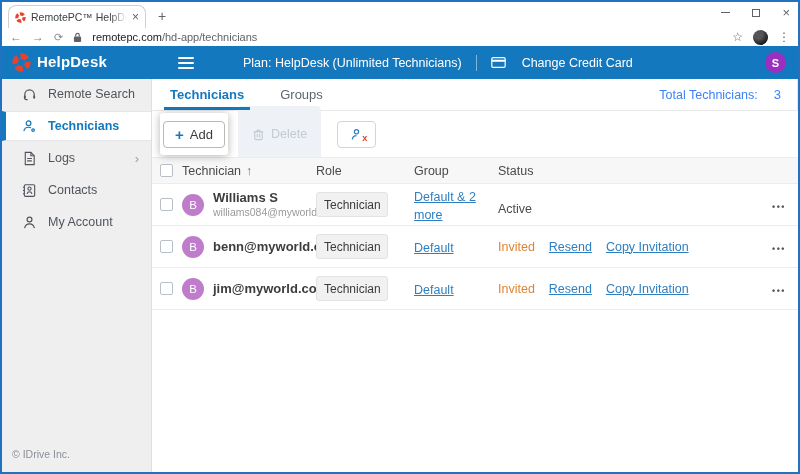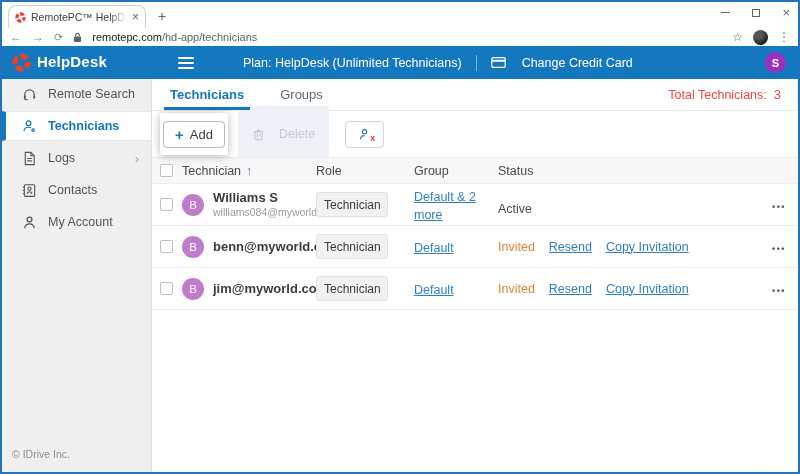--- a/index.html
+++ b/index.html
@@ -60,35 +60,35 @@
   .side-footer { position:absolute; left:10px; bottom:12px; font-size:10.5px; color:#8b9096; }
 
   .content { flex:1; background:#fff; display:flex; flex-direction:column; min-width:0; }
 
   
   .tabs-row { height:32px; border-bottom:1px solid #e8e8e8; display:flex; align-items:stretch; flex:none; }
   .page-tab { display:flex; align-items:center; padding:0 18px; font-size:13px; color:#5b6770; position:relative; cursor:pointer; }
   .page-tab.active { color:#1478be; font-weight:bold; }
   .page-tab.active::after { content:""; position:absolute; left:12px; right:12px; bottom:0; height:3px; background:#1478be; }
   .tabs-spacer { flex:1; }
-  .total-box { display:flex; align-items:center; font-size:12.5px; color:#ef4444; padding-right:16px; gap:7px; }
+  .total-box { display:flex; align-items:center; font-size:12.5px; color:#3b82f6; padding-right:16px; gap:16px; }
   .total-box .count { font-size:13px; }
   .v-divider { width:1px; background:#e8e8e8; }
   .search-box { width:188px; display:flex; align-items:center; padding:0 12px; gap:8px; }
   .search-box input { flex:1; border:none; outline:none; font-size:12.5px; color:#333; min-width:0; font-family:"Liberation Sans",sans-serif; }
   .search-box input::placeholder { color:#8a8f94; }
 
   
   .toolbar { height:46px; display:flex; align-items:center; padding-left:8px; flex:none; }
   .add-card { width:68px; height:42px; background:#fff; border-radius:3px; box-shadow:0 1px 9px rgba(0,0,0,.3);
     display:flex; align-items:center; justify-content:center; position:relative; z-index:2; }
   .add-btn { display:flex; align-items:center; gap:6px; border:1px solid #b8b8b8; border-radius:4px;
     padding:5px 11px; background:#fff; font-size:13px; color:#3c3c3c; cursor:pointer; }
   .add-plus { color:#1478be; font-size:15px; font-weight:bold; line-height:1; }
-  .delete-btn { margin-left:10px; display:flex; align-items:center; gap:14px; background:#eef1f5;
+  .delete-btn { margin-left:10px; display:flex; align-items:center; gap:6px; background:#eef1f5;
     border:1px solid #eef1f5; border-radius:4px; padding:20px 13px; font-size:12.5px; color:#c3cbd4; cursor:default; }
   .view-canceled-btn { margin-left:16px; display:flex; align-items:center; gap:7px; background:#fff;
     border:1px solid #d4d4d4; border-radius:4px; padding:6px 12px; font-size:12.5px; color:#3c3c3c; cursor:pointer; }
   .px-badge { position:relative; display:inline-flex; }
   .px-badge .x { position:absolute; right:-4px; bottom:-2px; color:#e03c31; font-size:9px; font-weight:bold; line-height:1; }
 
   
   .thead { height:27px; background:#f7f7f8; border-top:1px solid #ececec; border-bottom:1px solid #ececec;
     display:flex; align-items:center; padding-left:8px; font-size:12.5px; color:#4a4a4a; flex:none; }
   .trow { height:42px; border-bottom:1px solid #ededee; display:flex; align-items:center; padding-left:8px; flex:none; }

